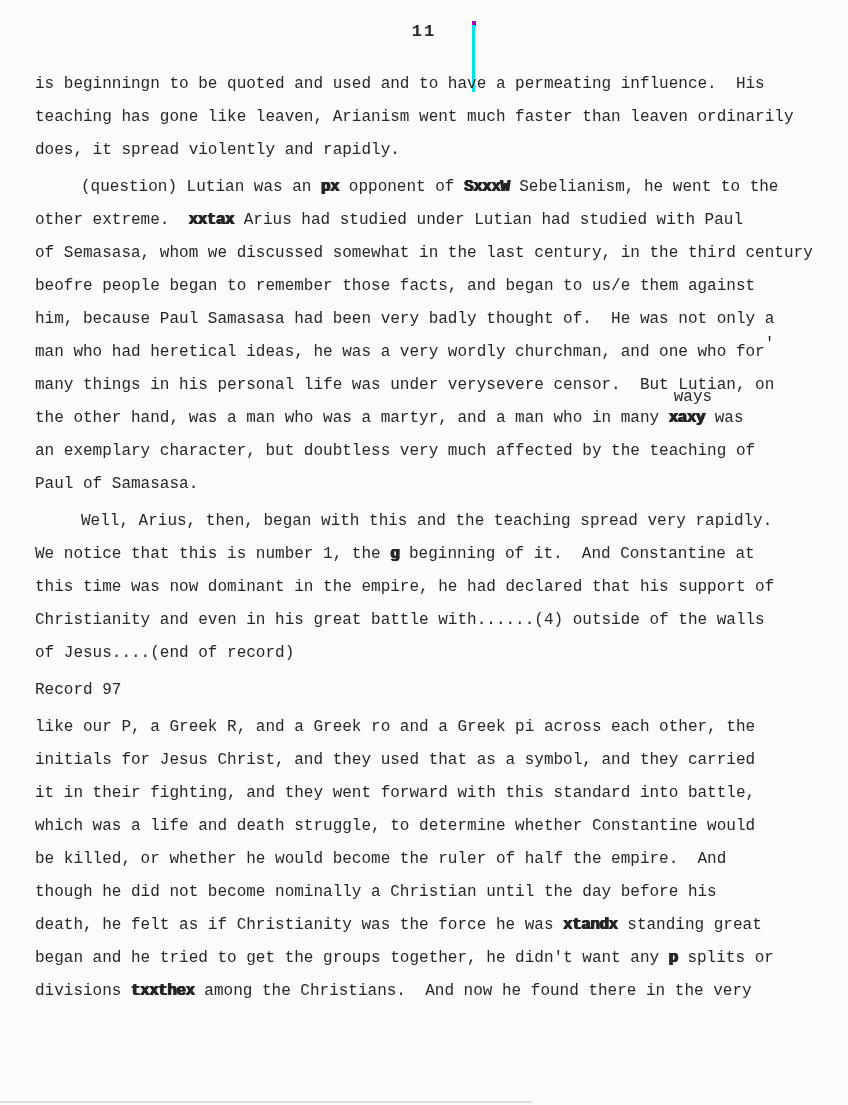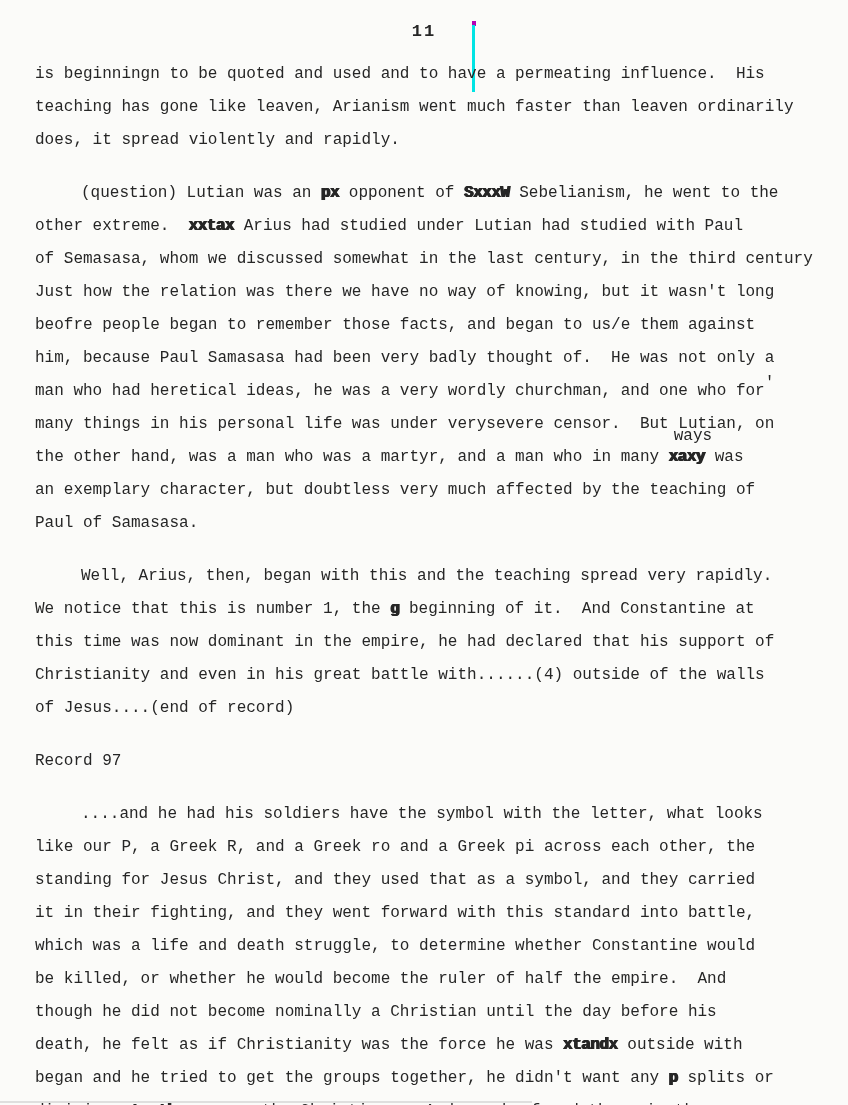--- a/index.html
+++ b/index.html
@@ -14,22 +14,22 @@
   .page{position:absolute;inset:0;}
   .pagenum{
     position:absolute;top:22px;left:0;width:848px;
     text-align:center;font-size:17px;font-weight:bold;letter-spacing:2px;
   }
   .content{
     position:absolute;left:35px;top:50px;width:800px;
     font-size:16px;line-height:33px;
   }
   .line{white-space:pre;height:33px;}
-  .para{margin-top:20px;}
-  .para:first-child{margin-top:8px;}
+  .para{margin-top:4px;}
+  .para:first-child{margin-top:18px;}
   .line.indent{padding-left:46px;}
   .xout{
     font-weight:bold;
     text-shadow:0.7px 0 currentColor,-0.7px 0 currentColor,0 0.4px currentColor;
     letter-spacing:-0.5px;
   }
   .sup{position:relative;top:-8px;}
   .stack{position:relative;display:inline-block;}
   .stack .above{
     position:absolute;left:5px;top:-21px;
@@ -50,46 +50,44 @@
   <div class="content" id="content">
       <div class="para">
         <div class="line"><span>is beginningn to be quoted and used and to have a permeating influence.  His</span></div>
         <div class="line"><span>teaching has gone like leaven, Arianism went much faster than leaven ordinarily</span></div>
         <div class="line"><span>does, it spread violently and rapidly.</span></div>
       </div>
       <div class="para">
         <div class="line indent"><span>(question) Lutian was an </span><span class="xout">px</span><span> opponent of </span><span class="xout">SxxxW</span><span> Sebelianism, he went to the</span></div>
         <div class="line"><span>other extreme.  </span><span class="xout">xxtax</span><span> Arius had studied under Lutian had studied with Paul</span></div>
         <div class="line"><span>of Semasasa, whom we discussed somewhat in the last century, in the third century</span></div>
-        <div class="line"><span>Just how the relation was there we have no way of knowing, but it wasn't long</span></div>
         <div class="line"><span>beofre people began to remember those facts, and began to us/e them against</span></div>
         <div class="line"><span>him, because Paul Samasasa had been very badly thought of.  He was not only a</span></div>
         <div class="line"><span>man who had heretical ideas, he was a very wordly churchman, and one who for</span><span class="sup">'</span></div>
         <div class="line"><span>many things in his personal life was under verysevere censor.  But Lutian, on</span></div>
         <div class="line"><span>the other hand, was a man who was a martyr, and a man who in many </span><span class="stack"><span class="above">ways</span><span class="xout">xaxy</span></span><span> was</span></div>
         <div class="line"><span>an exemplary character, but doubtless very much affected by the teaching of</span></div>
         <div class="line"><span>Paul of Samasasa.</span></div>
       </div>
       <div class="para">
         <div class="line indent"><span>Well, Arius, then, began with this and the teaching spread very rapidly.</span></div>
         <div class="line"><span>We notice that this is number 1, the </span><span class="xout">g</span><span> beginning of it.  And Constantine at</span></div>
         <div class="line"><span>this time was now dominant in the empire, he had declared that his support of</span></div>
         <div class="line"><span>Christianity and even in his great battle with......(4) outside of the walls</span></div>
         <div class="line"><span>of Jesus....(end of record)</span></div>
       </div>
       <div class="para">
         <div class="line"><span>Record 97</span></div>
       </div>
       <div class="para">
-        <div class="line indent"><span>....and he had his soldiers have the symbol with the letter, what looks</span></div>
         <div class="line"><span>like our P, a Greek R, and a Greek ro and a Greek pi across each other, the</span></div>
-        <div class="line"><span>standing for Jesus Christ, and they used that as a symbol, and they carried</span></div>
+        <div class="line"><span>initials for Jesus Christ, and they used that as a symbol, and they carried</span></div>
         <div class="line"><span>it in their fighting, and they went forward with this standard into battle,</span></div>
         <div class="line"><span>which was a life and death struggle, to determine whether Constantine would</span></div>
         <div class="line"><span>be killed, or whether he would become the ruler of half the empire.  And</span></div>
         <div class="line"><span>though he did not become nominally a Christian until the day before his</span></div>
-        <div class="line"><span>death, he felt as if Christianity was the force he was </span><span class="xout">xtandx</span><span> outside with</span></div>
+        <div class="line"><span>death, he felt as if Christianity was the force he was </span><span class="xout">xtandx</span><span> standing great</span></div>
         <div class="line"><span>began and he tried to get the groups together, he didn't want any </span><span class="xout">p</span><span> splits or</span></div>
         <div class="line"><span>divisions </span><span class="xout">txxthex</span><span> among the Christians.  And now he found there in the very</span></div>
       </div>
     </div>
   <div class="bottom-line" style="background: rgb(201, 201, 201);"></div>
 </div>
 
 </body></html>

